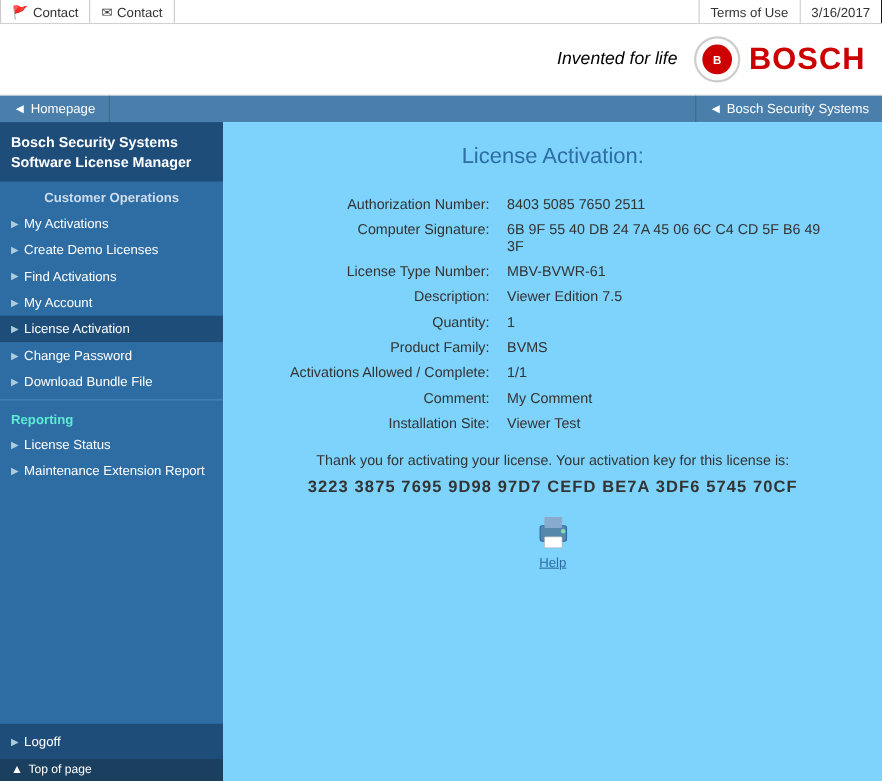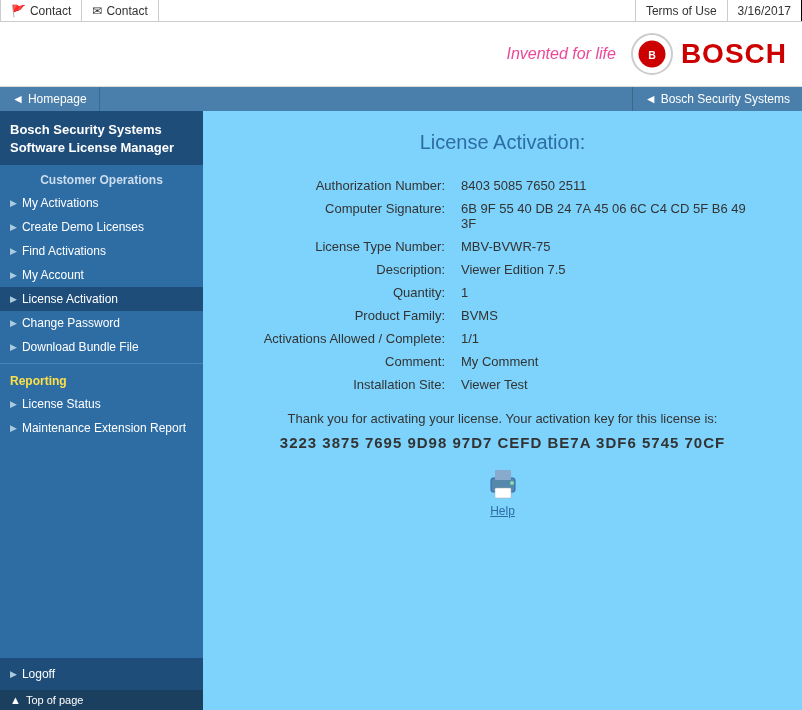--- a/index.html
+++ b/index.html
@@ -42,21 +42,21 @@
       background: #fff;
       display: flex;
       justify-content: flex-end;
       align-items: center;
       padding: 8px 15px;
       border-bottom: 1px solid #ddd;
       height: 65px;
     }
     .bosch-tagline {
       font-size: 16px;
-      color: #ec4899;
+      color: #000000;
       font-style: italic;
       margin-right: 15px;
     }
     .bosch-logo-circle {
       width: 42px;
       height: 42px;
       border-radius: 50%;
       border: 2px solid #ccc;
       display: flex;
       align-items: center;
@@ -147,21 +147,21 @@
     .sidebar-arrow {
       font-size: 9px;
       color: #acd;
     }
     .sidebar-divider {
       height: 1px;
       background: #4a85b8;
       margin: 4px 0;
     }
     .sidebar-section-header {
-      color: #fde047;
+      color: #5eead4;
       font-size: 12px;
       font-weight: bold;
       padding: 6px 10px 4px;
     }
     .sidebar-spacer { flex: 1; }
     .sidebar-bottom {
       background: #1e4d7a;
       padding: 4px 0;
     }
     .sidebar-logoff {
@@ -379,21 +379,21 @@
       <tr>
             <td class="label-cell">Authorization Number:</td>
             <td class="value-cell">8403 5085 7650 2511</td>
           </tr>
           <tr>
             <td class="label-cell">Computer Signature:</td>
             <td class="value-cell">6B 9F 55 40 DB 24 7A 45 06 6C C4 CD 5F B6 49 3F</td>
           </tr>
           <tr>
             <td class="label-cell">License Type Number:</td>
-            <td class="value-cell">MBV-BVWR-75</td>
+            <td class="value-cell">MBV-BVWR-61</td>
           </tr>
           <tr>
             <td class="label-cell">Description:</td>
             <td class="value-cell">Viewer Edition 7.5</td>
           </tr>
           <tr>
             <td class="label-cell">Quantity:</td>
             <td class="value-cell">1</td>
           </tr>
           <tr>

